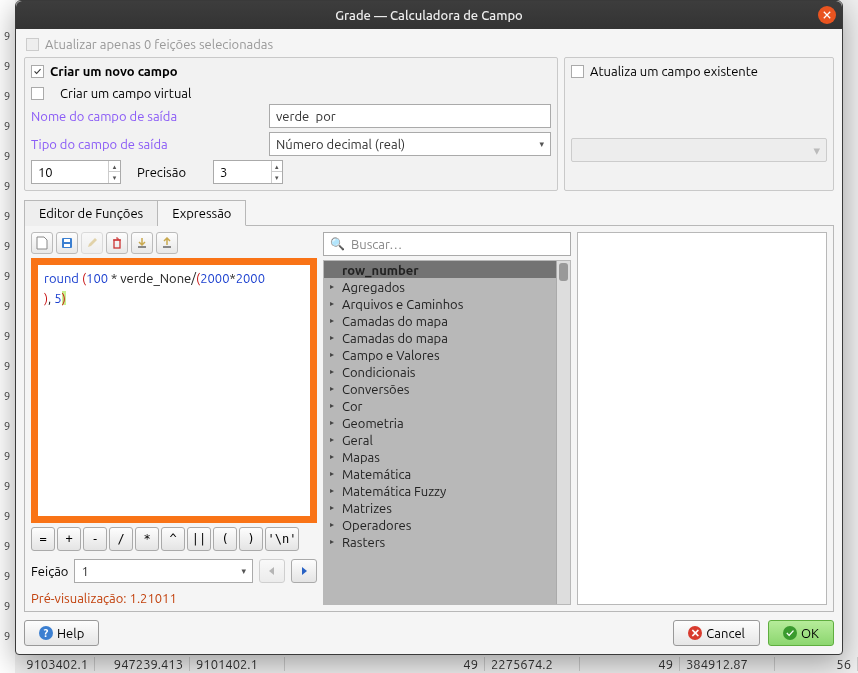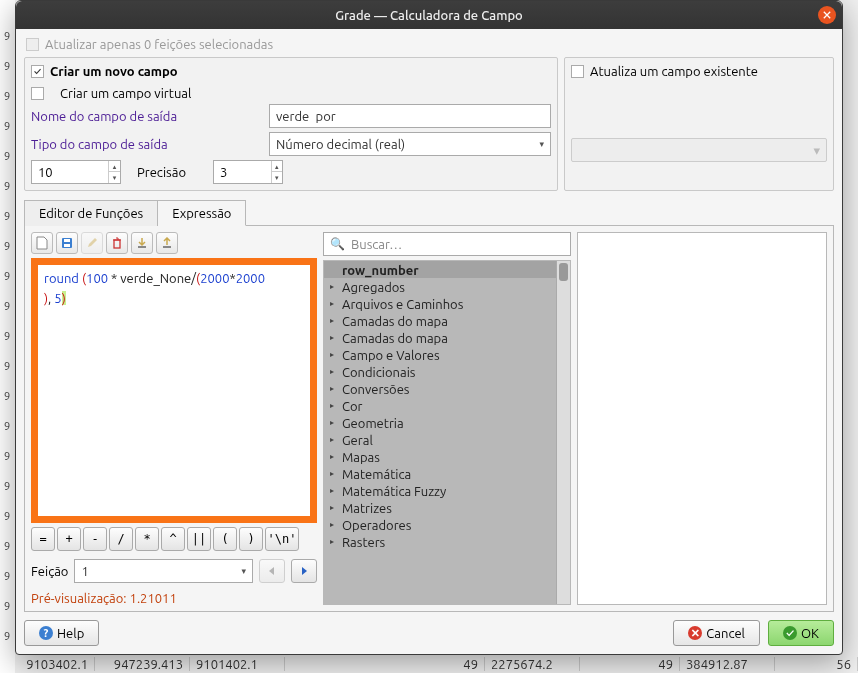--- a/index.html
+++ b/index.html
@@ -24,21 +24,21 @@
 
 .two-col { display:flex; gap:6px; }
 .panel { border:1px solid #c9c9c9; background:#f2f2f2; padding:6px; border-radius:2px; }
 .panel.left { flex: 0 0 534px; }
 .panel.right { flex:1; }
 
 .panel-title { display:flex; align-items:center; gap:6px; font-weight:bold; padding-bottom:4px; }
 .panel-title.normal { font-weight:normal; }
 
 .form-row { display:flex; align-items:center; gap:16px; margin-top:4px; }
-.form-label { width: 222px; color:#4c1d95; }
+.form-label { width: 222px; color:#8b5cf6; }
 input[type=text].ti, .combo { height:24px; border:1px solid #aaa; background:#fff; padding:0 6px; color:#333; }
 .combo { display:flex; align-items:center; justify-content:space-between; cursor:pointer; }
 .combo .tri { font-size:9px; color:#555; }
 .spin { display:flex; align-items:flex-end; height:24px; border:1px solid #aaa; background:#fff; }
 .spin input { border:none; height:100%; padding:0 6px; outline:none; width:100%; }
 .spin .arrows { width:14px; display:flex; flex-direction:column; border-left:1px solid #ccc; }
 .spin .arrows div { height:11px; display:flex; align-items:center; justify-content:center; font-size:7px; color:#555; cursor:pointer; }
 .spin .arrows div:first-child { border-bottom:1px solid #ccc; }
 
 
@@ -75,21 +75,21 @@
 .searchrow { display:flex; gap:4px; }
 .search { flex:1; height:24px; border:1px solid #aaa; background:#fff; display:flex; align-items:center; padding:0 6px; gap:6px; color:#888; }
 .search .mag { font-size:12px; color:#999; }
 .helpbtn { height:24px; padding:0 8px; border:1px solid #aaa; background:linear-gradient(#fdfdfd,#e8e8e8); border-radius:3px; color:#888; display:flex; align-items:center; cursor:default; }
 
 .tree { flex:1; border:1px solid #b8b8b8; background:#b8b8b8; position:relative; overflow:hidden; }
 .tree-inner { position:absolute; inset:0 14px 0 0; overflow:auto; }
 .tree-scroll { position:absolute; right:0; top:0; bottom:0; width:14px; background:#ddd; border-left:1px solid #aaa; }
 .thumb { position:absolute; left:2px; right:2px; top:2px; height:18px; background:#999; border-radius:3px; }
 .titem { display:flex; align-items:center; height:17px; padding-left:6px; gap:4px; color:#222; }
-.titem.head { font-weight:bold; padding-left:18px; background:#a3a3a3; }
+.titem.head { font-weight:bold; padding-left:18px; background:#737373; }
 .titem .exp { font-size:8px; color:#444; width:8px; }
 
 .footer { display:flex; justify-content:space-between; padding:8px; }
 .btn { height:26px; padding:0 14px; border:1px solid #999; border-radius:3px; display:flex; align-items:center; gap:4px; cursor:pointer; }
 .btn.help { background:linear-gradient(#fdfdfd,#e6e6e6); }
 .btn.cancel { background:linear-gradient(#fdfdfd,#e6e6e6); }
 .btn.ok { background:linear-gradient(#b6ec9a,#8cd66f); border-color:#5fae3f; }
 .btn .ic { width:14px; height:14px; display:flex; align-items:center; justify-content:center; font-size:11px; }
 .ic.hlp { background:#3b7fd1; color:#fff; border-radius:50%; font-weight:bold; }
 .ic.x { background:#d83b2e; color:#fff; border-radius:50%; font-weight:bold; }

